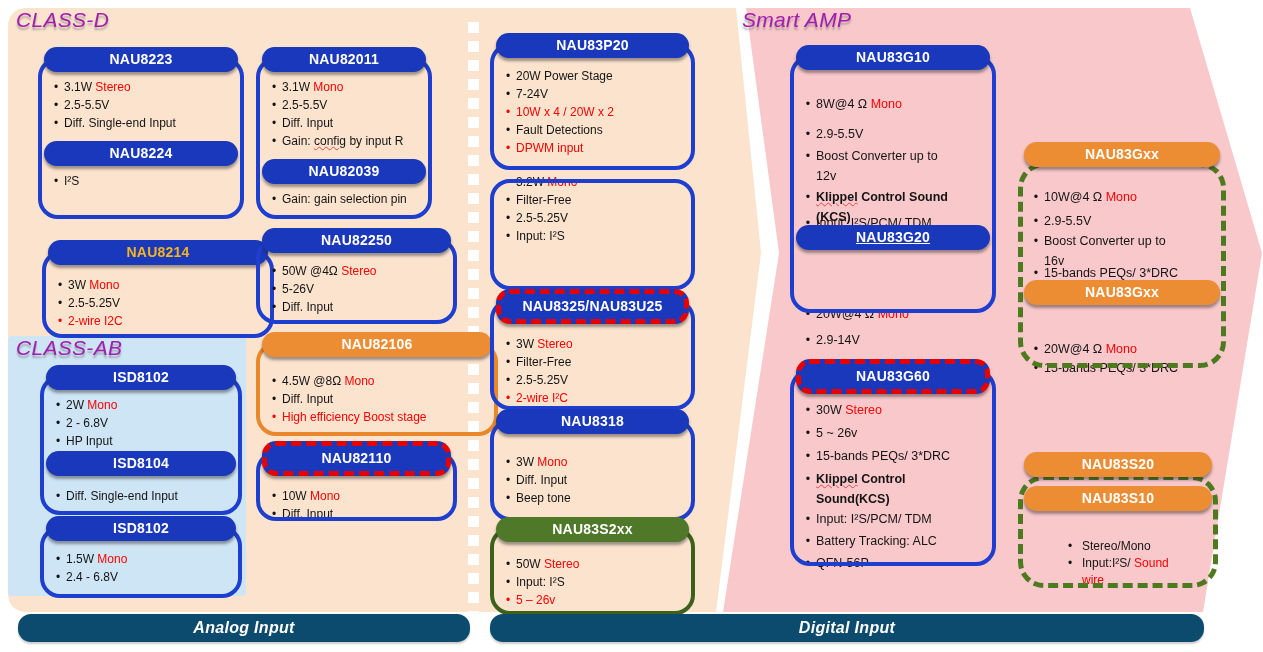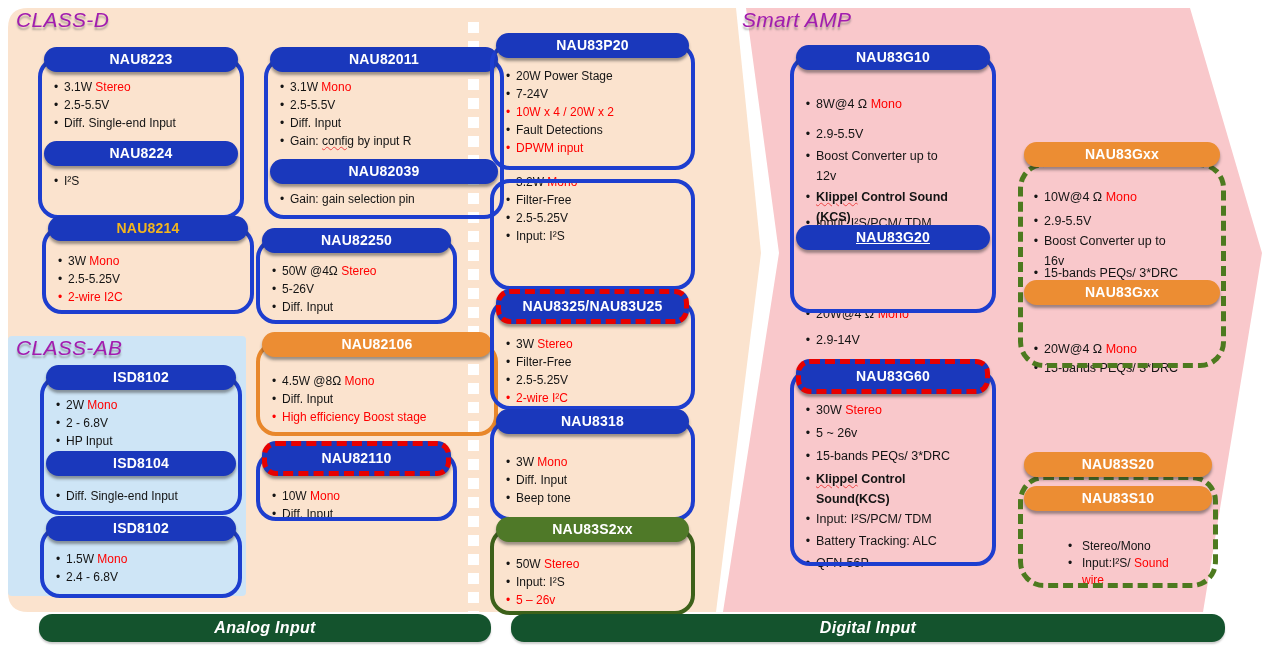--- a/index.html
+++ b/index.html
@@ -28,23 +28,23 @@
   .p-reddash{border:5px dashed #E60000;line-height:24px;}
   .bl{position:relative;display:flex;margin:1px 0 1px 10px;font-size:12px;line-height:17px;color:#141414;}
   .bl .dot{flex:none;width:16px;text-align:center;}
   .bl .tx{flex:1;}
   .bl.ind{padding-left:30px;}
   .bl.ind .dot{width:24px;}
   .roomy .bl{font-size:12.5px;line-height:20px;}
   .bold{font-weight:bold;}
   .sr{color:#FF0000;}
   .sks{text-decoration:underline wavy #E44;text-decoration-thickness:1px;}
-  .bar{position:absolute;height:28px;border-radius:13px;background:#14532d;color:#fff;z-index:4;
+  .bar{position:absolute;height:28px;border-radius:13px;background:#0c4a6e;color:#fff;z-index:4;
        display:flex;align-items:center;justify-content:center;font-style:italic;font-weight:bold;
-       font-size:16px;box-shadow:0 2px 2px rgba(0,0,0,.2);letter-spacing:.3px;margin-left:21px;}
+       font-size:16px;box-shadow:0 2px 2px rgba(0,0,0,.2);letter-spacing:.3px;}
 </style>
 </head>
 <body>
 
 <div class="canvas">
 
   <svg class="bg" width="1263" height="652" viewBox="0 0 1263 652">
     <path d="M28,8 L736,8 L761,253 L716,612 L28,612 Q8,612 8,592 L8,28 Q8,8 28,8 Z" fill="#FBE3CE"></path>
     <path d="M746,8 L1190,8 L1262,253 L1203,612 L723,612 L779,253 Z" fill="#F9C8CB"></path>
   </svg>
@@ -73,21 +73,21 @@
           <span class="tx"><span class="sk">Diff. Single-end Input</span></span>
         </div>
         <div style="height: 8px;"></div>
         <div class="pill p-blue">NAU8224</div>
         <div class="bl">
           <span class="dot">•</span>
           <span class="tx"><span class="sk">I²S</span></span>
         </div>
       </div>
   </div>
-  <div class="card" style="left:264px;top:47px;width:240px">
+  <div class="card" style="left:256px;top:47px;width:176px">
     <div class="cb" style="height:154px"></div>
     <div class="items">
         <div class="pill p-blue">NAU82011</div>
         <div class="bl">
           <span class="dot">•</span>
           <span class="tx"><span class="sk">3.1W </span><span class="sr">Mono</span></span>
         </div>
         <div class="bl">
           <span class="dot">•</span>
           <span class="tx"><span class="sk">2.5-5.5V</span></span>
@@ -101,21 +101,21 @@
           <span class="tx"><span class="sk">Gain: </span><span class="sks">config</span><span class="sk"> by input R</span></span>
         </div>
         <div style="height: 8px;"></div>
         <div class="pill p-blue">NAU82039</div>
         <div class="bl">
           <span class="dot">•</span>
           <span class="tx"><span class="sk">Gain: gain selection pin</span></span>
         </div>
       </div>
   </div>
-  <div class="card" style="left:42px;top:216px;width:212px">
+  <div class="card" style="left:42px;top:240px;width:232px">
     <div class="cb" style="height:80px"></div>
     <div class="items">
         <div class="pill p-gold">NAU8214</div>
         <div style="height: 4px;"></div>
         <div class="bl">
           <span class="dot">•</span>
           <span class="tx"><span class="sk">3W </span><span class="sr">Mono</span></span>
         </div>
         <div class="bl">
           <span class="dot">•</span>

